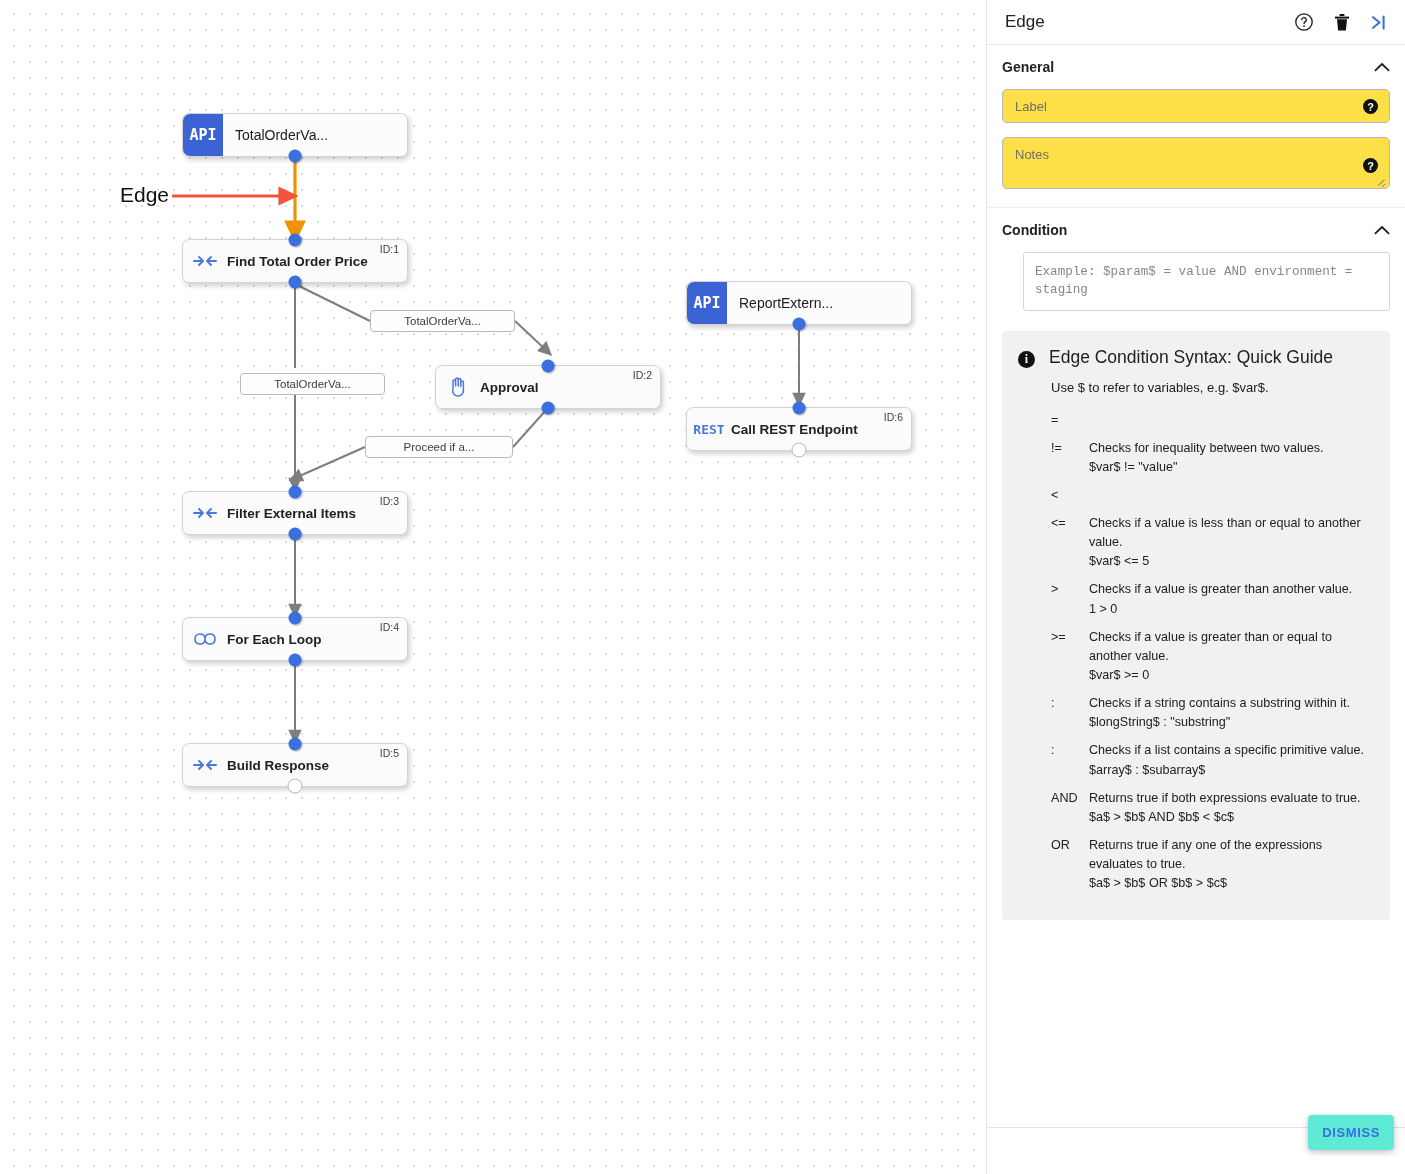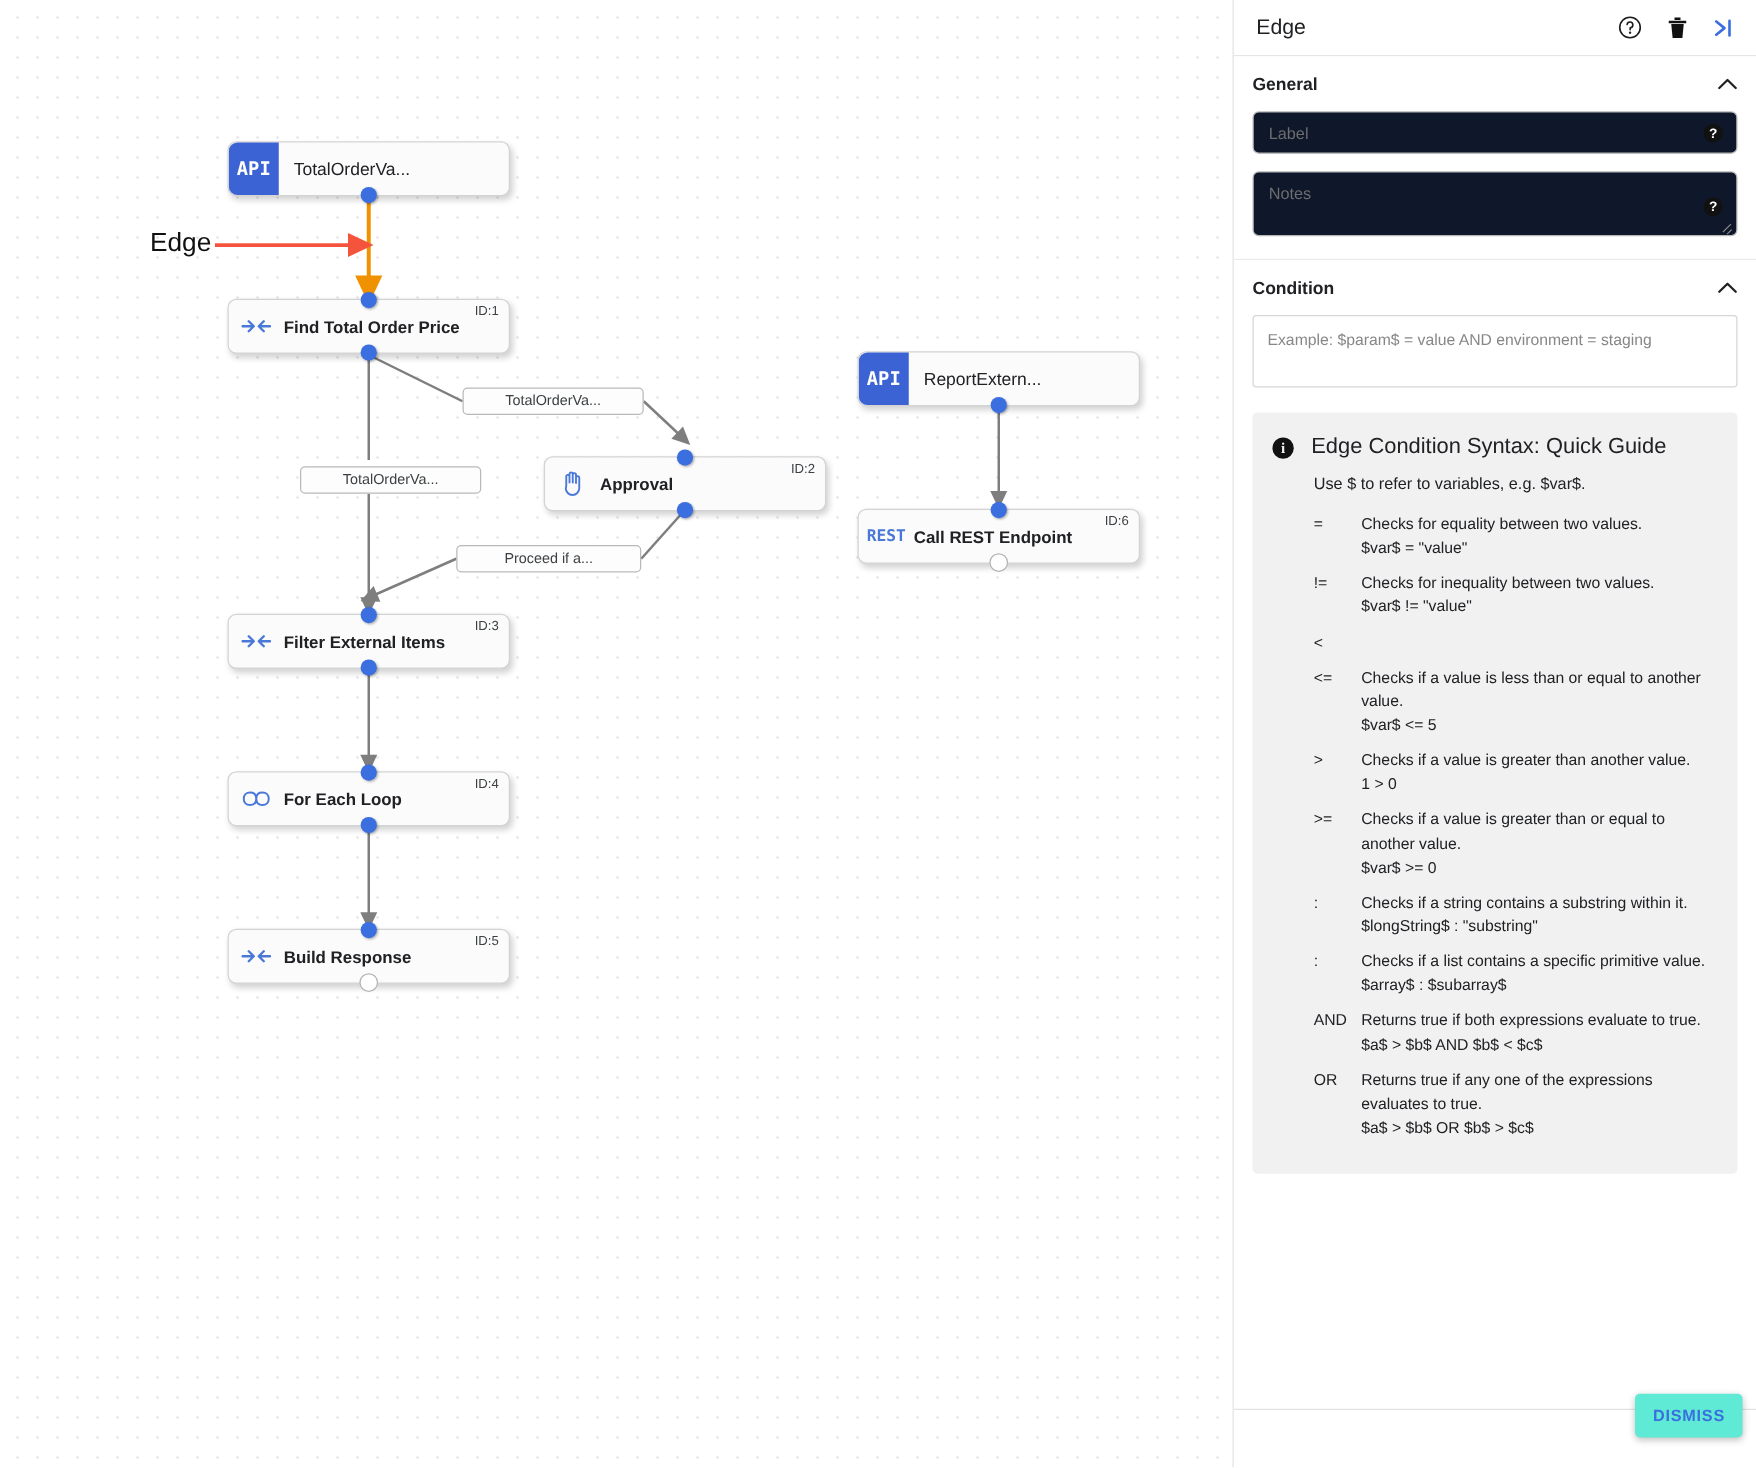--- a/index.html
+++ b/index.html
@@ -194,21 +194,21 @@
   }
   .chev {
     width: 16px; height: 16px;
     display: flex; align-items: center; justify-content: center;
   }
   .field {
     position: relative;
     box-sizing: border-box;
     border: 1px solid #b8b8b8;
     border-radius: 5px;
-    background: #0f172a;
+    background: #fde047;
     margin-bottom: 14px;
   }
   .field.one-line { height: 34px; }
   .field.multi { height: 52px; }
   .field .ph {
     position: absolute;
     left: 12px;
     top: 9px;
     font-size: 13px;
     color: #6d6d6d;
@@ -243,25 +243,26 @@
   }
   .resize-grip:before { width: 9px; right: 0; bottom: 3px; }
   .resize-grip:after { width: 5px; right: 0; bottom: 0px; }
 
   .cond-box {
     box-sizing: border-box;
     border: 1px solid #d6d6d6;
     border-radius: 3px;
     min-height: 58px;
     padding: 10px 11px;
-    font-family: Liberation Sans, sans-serif;
+    font-family: Liberation Mono, monospace;
     font-size: 12.6px;
     line-height: 1.45;
     color: #878787;
     margin-bottom: 20px;
+    margin-left: 21px;
   }
 
   .guide {
     background: #f1f1f1;
     border-radius: 4px;
     padding: 16px 16px 18px 16px;
     display: flex;
     gap: 14px;
     box-sizing: border-box;
   }
@@ -538,21 +539,20 @@
         <div class="cond-box">Example: $param$ = value AND environment = staging</div>
 
         <div class="guide">
           <div class="guide-info">i</div>
           <div class="guide-main">
             <div class="guide-title">Edge Condition Syntax: Quick Guide</div>
             <div class="guide-sub">Use $ to refer to variables, e.g. $var$.</div>
             <div id="op-list">
                 <div class="op-row">
                   <div class="op-sym">=</div>
-                  <div class="op-text"><span>Checks for equality between two values.</span><span class="op-example">$var$ = "value"</span></div>
                 </div>
                 <div class="op-row">
                   <div class="op-sym">!=</div>
                   <div class="op-text"><span>Checks for inequality between two values.</span><span class="op-example">$var$ != "value"</span></div>
                 </div>
                 <div class="op-row">
                   <div class="op-sym">&lt;</div>
                 </div>
                 <div class="op-row">
                   <div class="op-sym">&lt;=</div>

